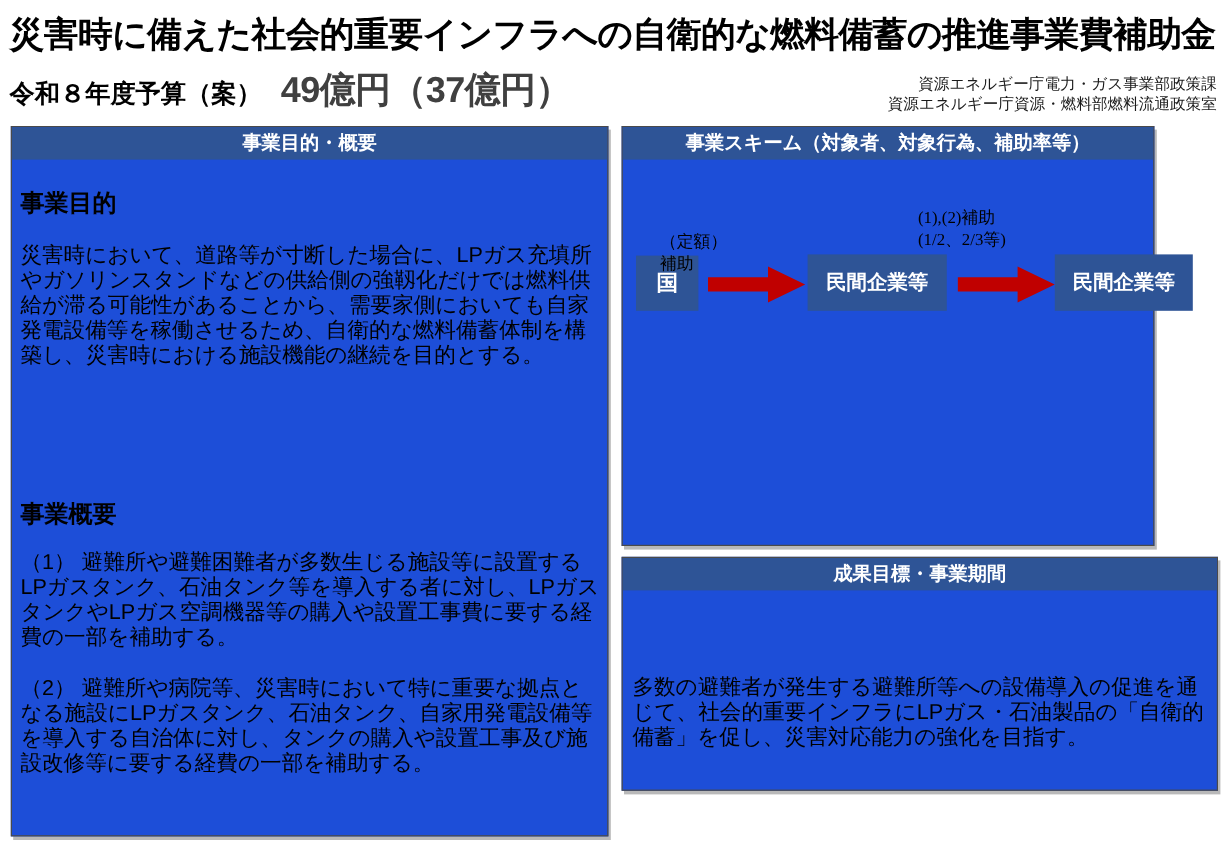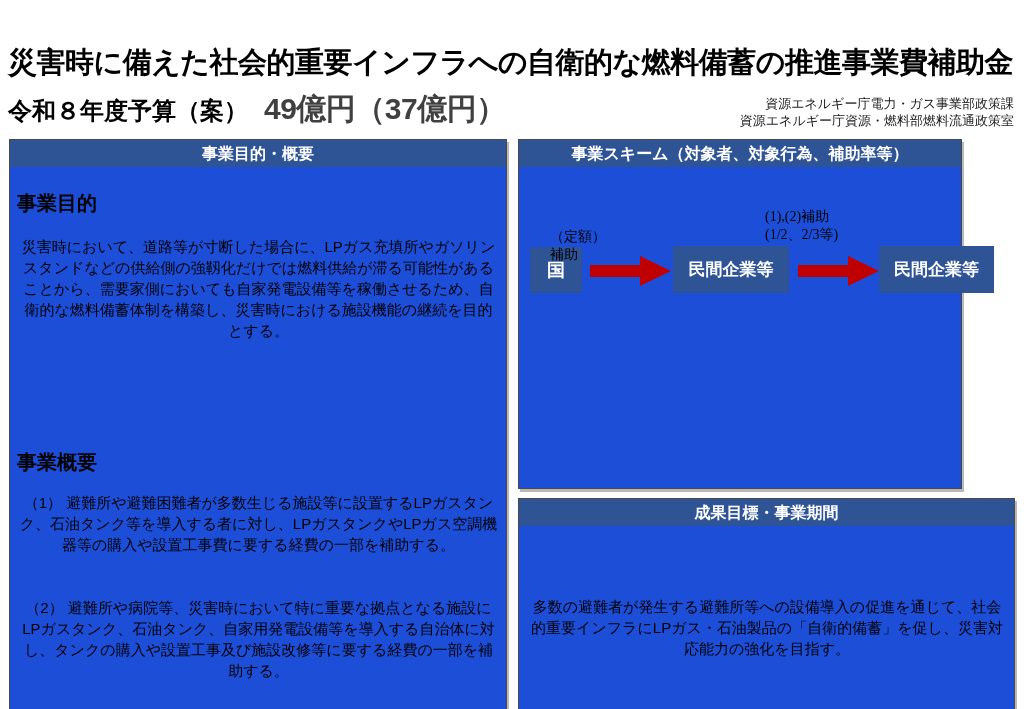--- a/index.html
+++ b/index.html
@@ -1,61 +1,61 @@
 <!DOCTYPE html>
 <html style="--primary-blue: #2E5496; --arrow-red: #C00000; --panel-border: #4a4a4a;"><head>
 <meta charset="utf-8">
 <style>
   html,body{margin:0;padding:0;}
   body{
     width:1024px;height:709px;background:#ffffff;
     font-family:"Liberation Sans","DejaVu Sans",sans-serif;
     color:#111;position:relative;overflow:hidden;
   }
-  .page{position:absolute;inset:0;margin-top:34px;}
+  .page{position:absolute;inset:0;}
 
   
   .title{
     position:absolute;left:8px;top:9px;width:1010px;
     font-size:29px;font-weight:800;letter-spacing:-0.5px;
     color:#000;white-space:nowrap;
   }
   .budget-row{
     position:absolute;left:8px;top:55px;
     display:flex;align-items:baseline;gap:16px;
   }
-  .budget-label{font-size:24px;font-weight:800;color:#000;}
+  .budget-label{font-size:21px;font-weight:800;color:#000;}
   .budget-amount{font-size:30px;font-weight:800;color:#404040;letter-spacing:-0.5px;}
   .agency{
     position:absolute;right:10px;top:61px;
     font-size:13px;line-height:17px;text-align:right;color:#1a1a1a;
   }
 
   
   .panel{
     position:absolute;background:#1d4ed8;
     border:1.5px solid var(--panel-border,#4a4a4a);
     box-shadow:2px 3px 0 #b9b9b9;
     box-sizing:border-box;
   }
   .panel-left{left:9px;top:105px;width:498px;height:592px;}
   .panel-rt{left:518px;top:105px;width:444px;height:350px;}
-  .panel-rb{left:518px;top:464px;width:497px;height:232px;text-decoration:underline;}
+  .panel-rb{left:518px;top:464px;width:497px;height:195px;text-decoration:underline;}
   .panel-header{
     position:absolute;left:0;top:0;right:0;height:27px;
     background:var(--primary-blue,#2E5496);
     color:#fff;font-size:16px;font-weight:700;
     text-align:center;line-height:27px;white-space:nowrap;
   }
   .sec-heading{
     position:absolute;left:7px;font-size:20px;font-weight:800;color:#000;
   }
   .para{
     position:absolute;left:7px;right:6px;
-    font-size:15px;line-height:21px;color:#000;text-align:center;
+    font-size:18px;line-height:21px;color:#000;text-align:left;
   }
 
   
   .h-purpose{top:50px;}
   .p-purpose{top:96px;}
   .h-overview{top:309px;}
   .p-ov1{top:352px;}
   .p-ov2{top:457px;}
 
   

